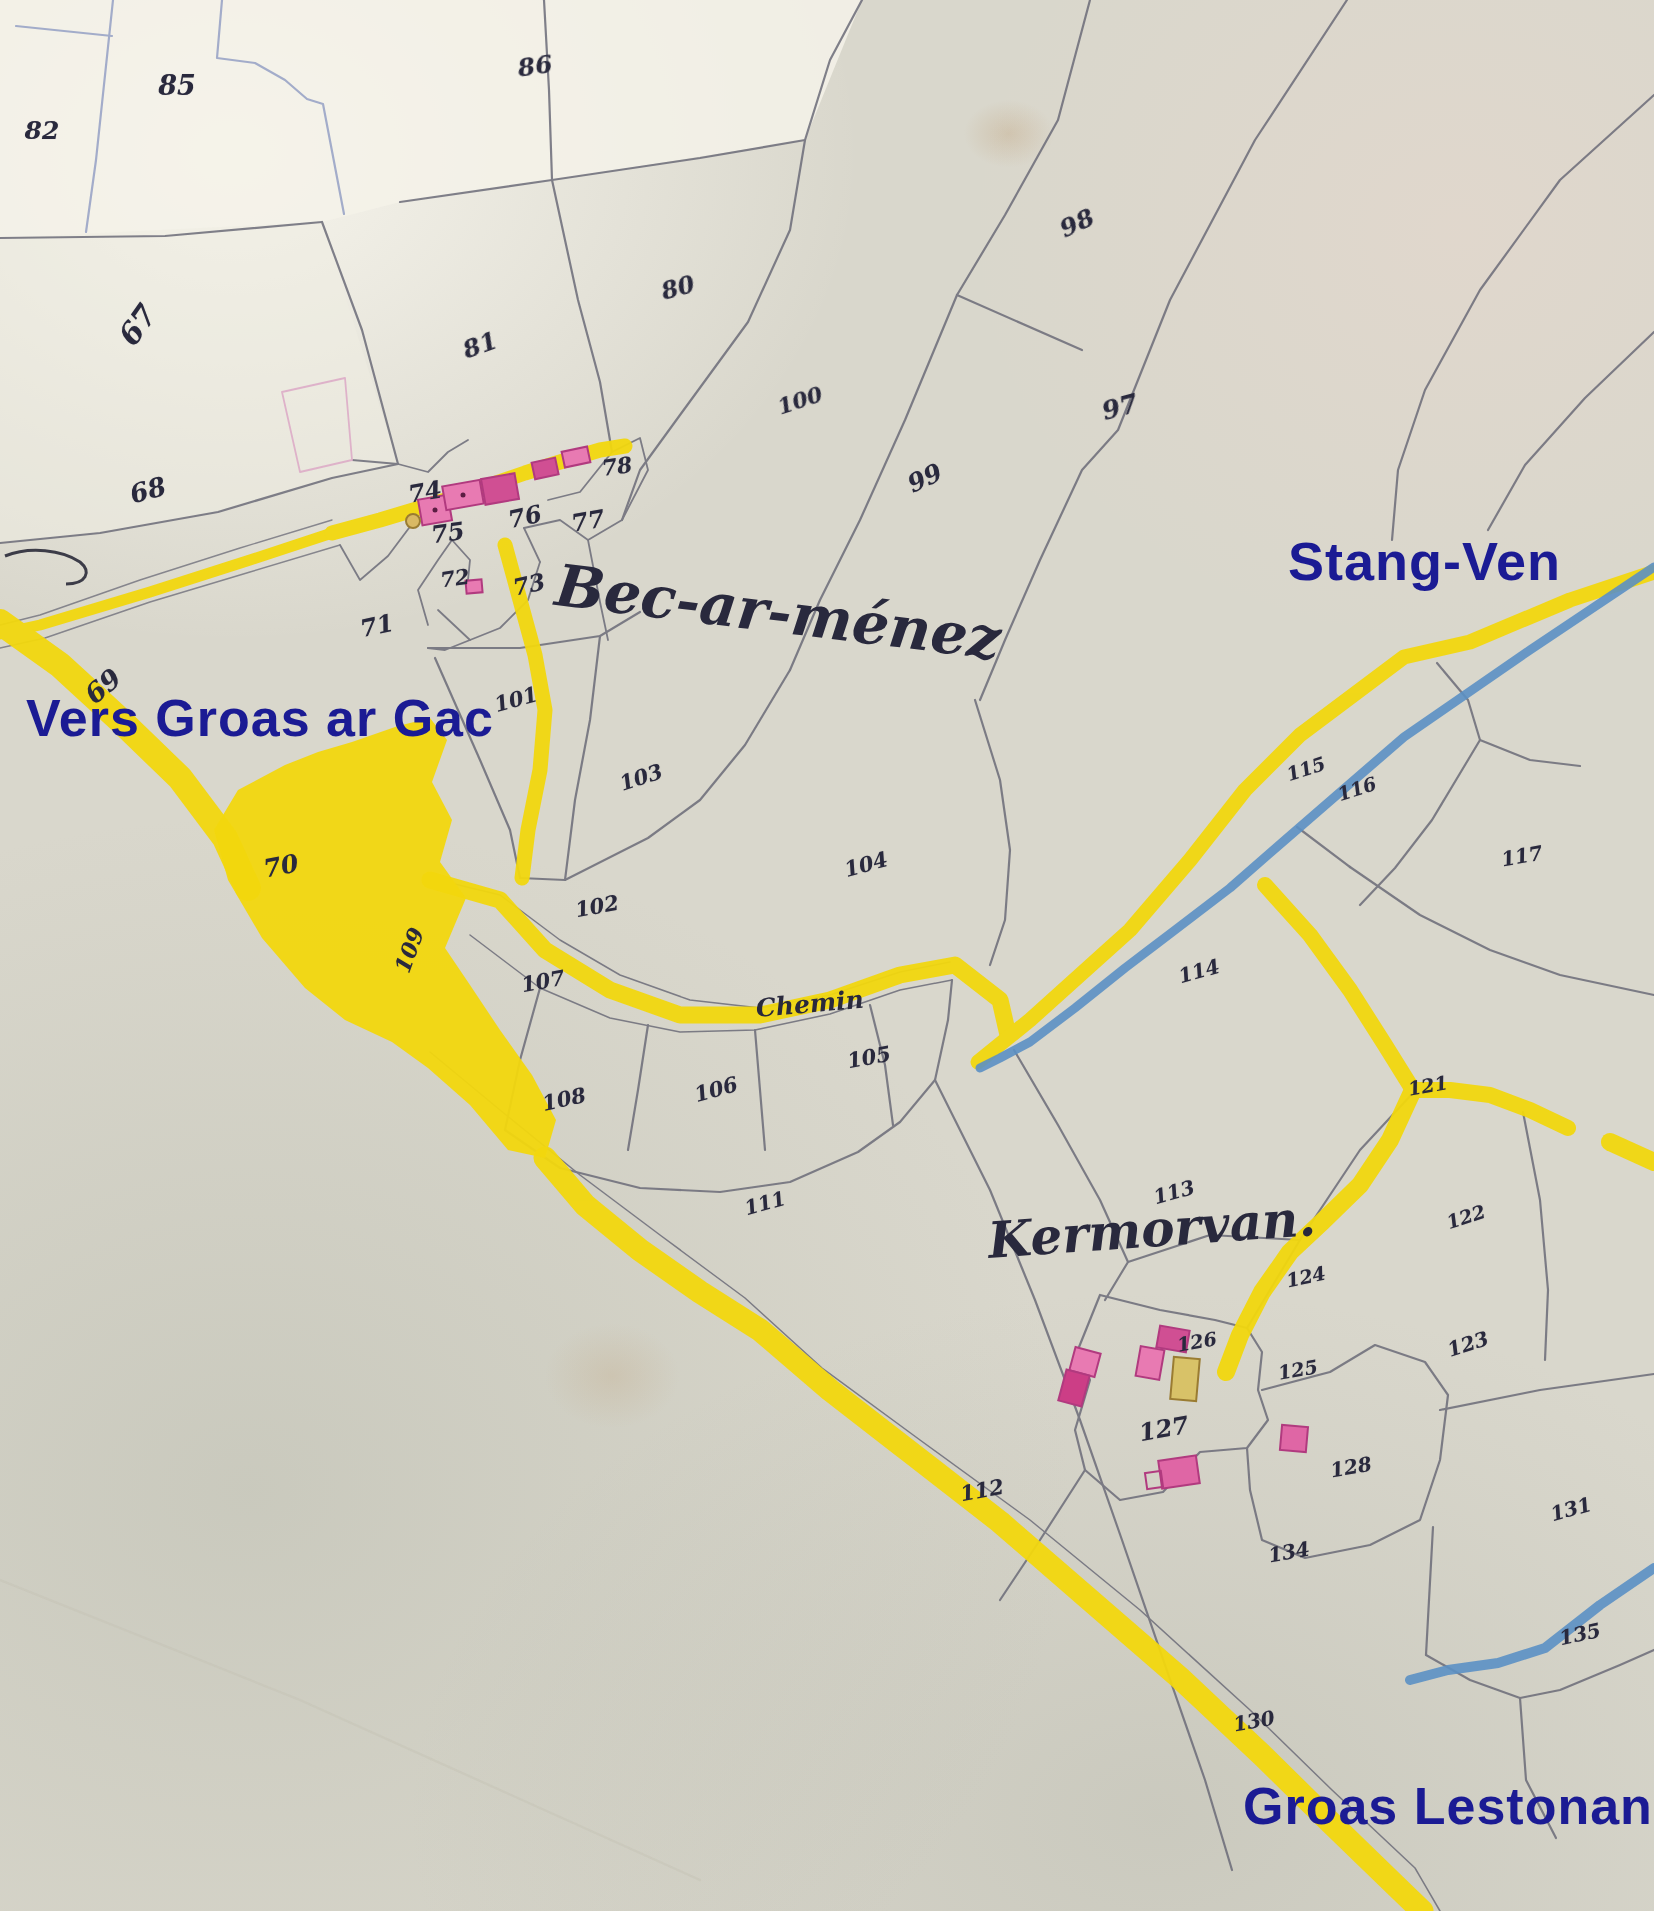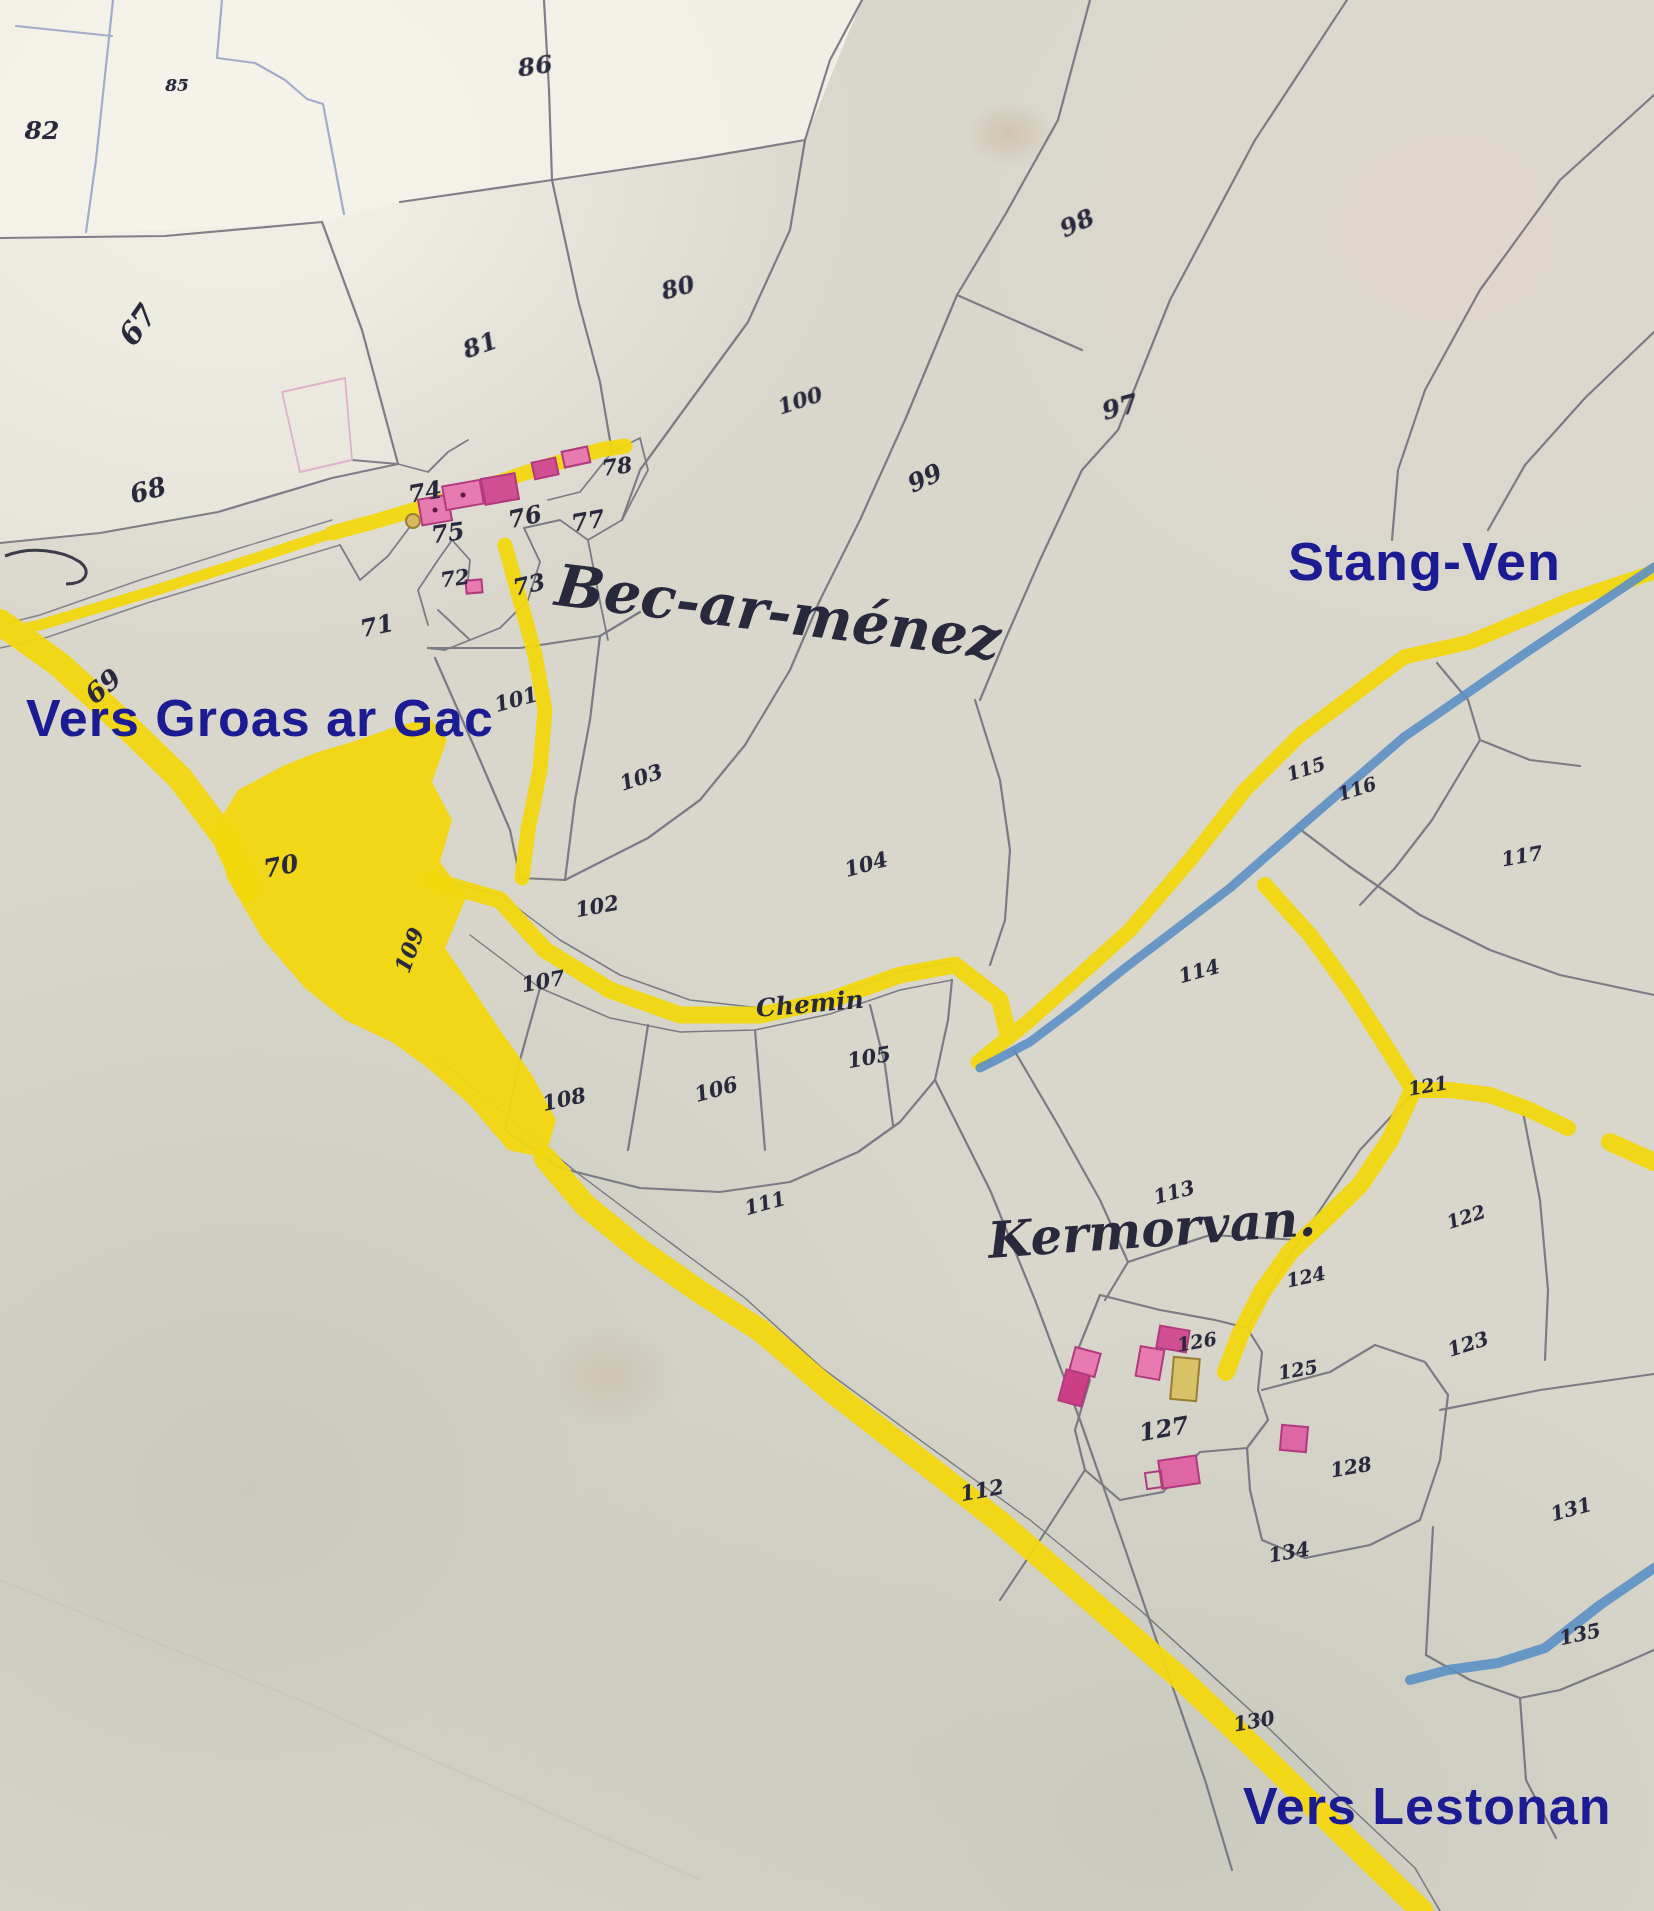--- a/index.html
+++ b/index.html
@@ -162,21 +162,21 @@
         <rect x="1172" y="1358" width="26" height="42" fill="#d8c268" stroke="#9a7c32" transform="rotate(5 1185 1379)"></rect>
         <rect x="1160" y="1458" width="38" height="28" fill="#df66a5" transform="rotate(-8 1179 1472)"></rect>
         <rect x="1146" y="1472" width="16" height="16" fill="none" transform="rotate(-8 1154 1480)"></rect>
         <rect x="1281" y="1426" width="26" height="25" fill="#df66a5" transform="rotate(5 1294 1438)"></rect>
       </g>
     </g>
   </svg>
 
   <div id="numbers-layer">
       <span class="parcel-num" style="left: 42px; top: 130px; font-size: 25px; transform: translate(-50%, -50%) rotate(0deg);">82</span>
-      <span class="parcel-num" style="left: 177px; top: 85px; font-size: 17px; transform: translate(-50%, -50%) rotate(0deg);">85</span>
+      <span class="parcel-num" style="left: 177px; top: 85px; font-size: 27px; transform: translate(-50%, -50%) rotate(0deg);">85</span>
       <span class="parcel-num" style="left: 535px; top: 66px; font-size: 25px; transform: translate(-50%, -50%) rotate(-8deg);">86</span>
       <span class="parcel-num" style="left: 138px; top: 325px; font-size: 30px; transform: translate(-50%, -50%) rotate(-55deg);">67</span>
       <span class="parcel-num" style="left: 148px; top: 490px; font-size: 26px; transform: translate(-50%, -50%) rotate(-15deg);">68</span>
       <span class="parcel-num" style="left: 480px; top: 345px; font-size: 25px; transform: translate(-50%, -50%) rotate(-20deg);">81</span>
       <span class="parcel-num" style="left: 678px; top: 288px; font-size: 24px; transform: translate(-50%, -50%) rotate(-15deg);">80</span>
       <span class="parcel-num" style="left: 1077px; top: 223px; font-size: 25px; transform: translate(-50%, -50%) rotate(-25deg);">98</span>
       <span class="parcel-num" style="left: 800px; top: 400px; font-size: 22px; transform: translate(-50%, -50%) rotate(-18deg);">100</span>
       <span class="parcel-num" style="left: 1120px; top: 407px; font-size: 26px; transform: translate(-50%, -50%) rotate(-15deg);">97</span>
       <span class="parcel-num" style="left: 925px; top: 478px; font-size: 25px; transform: translate(-50%, -50%) rotate(-25deg);">99</span>
       <span class="parcel-num" style="left: 425px; top: 492px; font-size: 24px; transform: translate(-50%, -50%) rotate(-10deg);">74</span>
@@ -219,15 +219,15 @@
       <span class="parcel-num" style="left: 1254px; top: 1721px; font-size: 20px; transform: translate(-50%, -50%) rotate(-10deg);">130</span>
     </div>
   <div id="names-layer">
       <span class="place-name" style="left: 556px; top: 556px; font-size: 58px; transform: rotate(7deg);">Bec-ar-ménez</span>
       <span class="place-name" style="left: 988px; top: 1216px; font-size: 50px; transform: rotate(-4deg);">Kermorvan.</span>
       <span class="place-name" style="left: 756px; top: 996px; font-size: 25px; transform: rotate(-5deg);">Chemin</span>
     </div>
   <div id="labels-layer">
       <span class="modern-label" style="left: 1288px; top: 534px; font-size: 54px; transform: rotate(0deg);">Stang-Ven</span>
       <span class="modern-label" style="left: 26px; top: 692px; font-size: 52px; transform: rotate(0deg);">Vers Groas ar Gac</span>
-      <span class="modern-label" style="left: 1243px; top: 1780px; font-size: 52px; transform: rotate(0deg);">Vers Lestonan</span>
+      <span class="modern-label" style="left: 1243px; top: 1780px; font-size: 52px; transform: rotate(0deg);">Groas Lestonan</span>
     </div>
 </div>
 
 </body></html>

